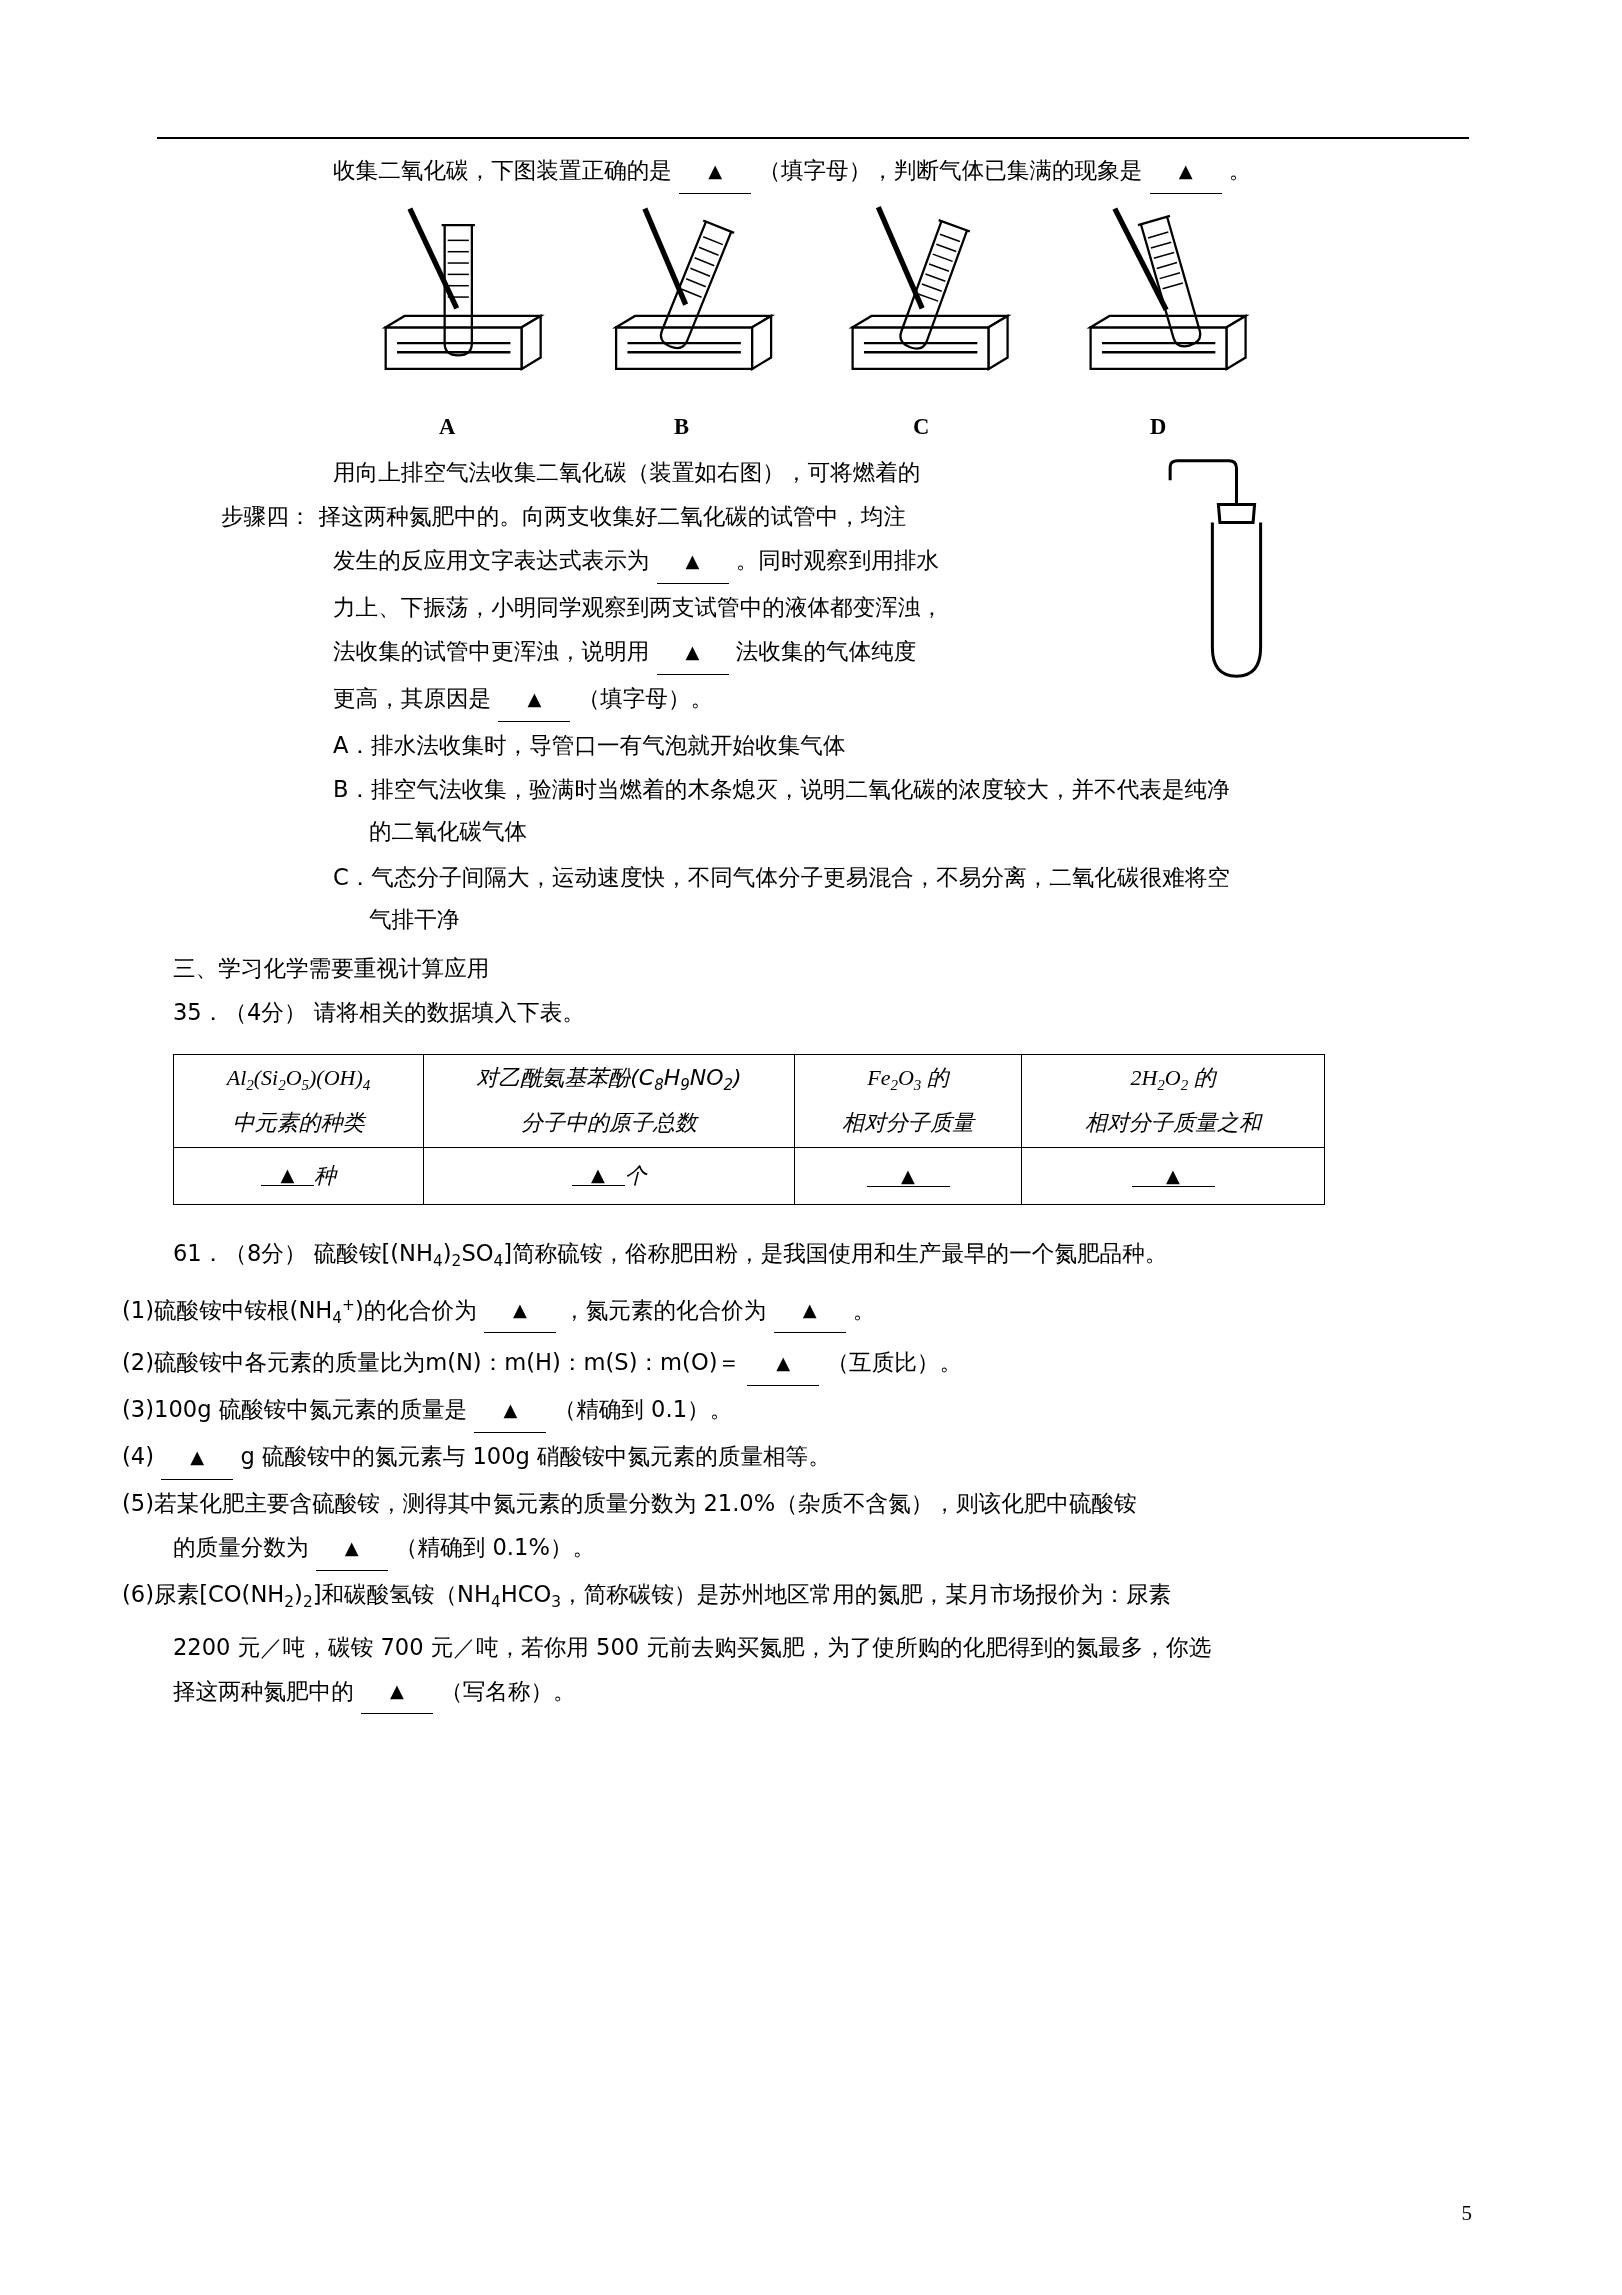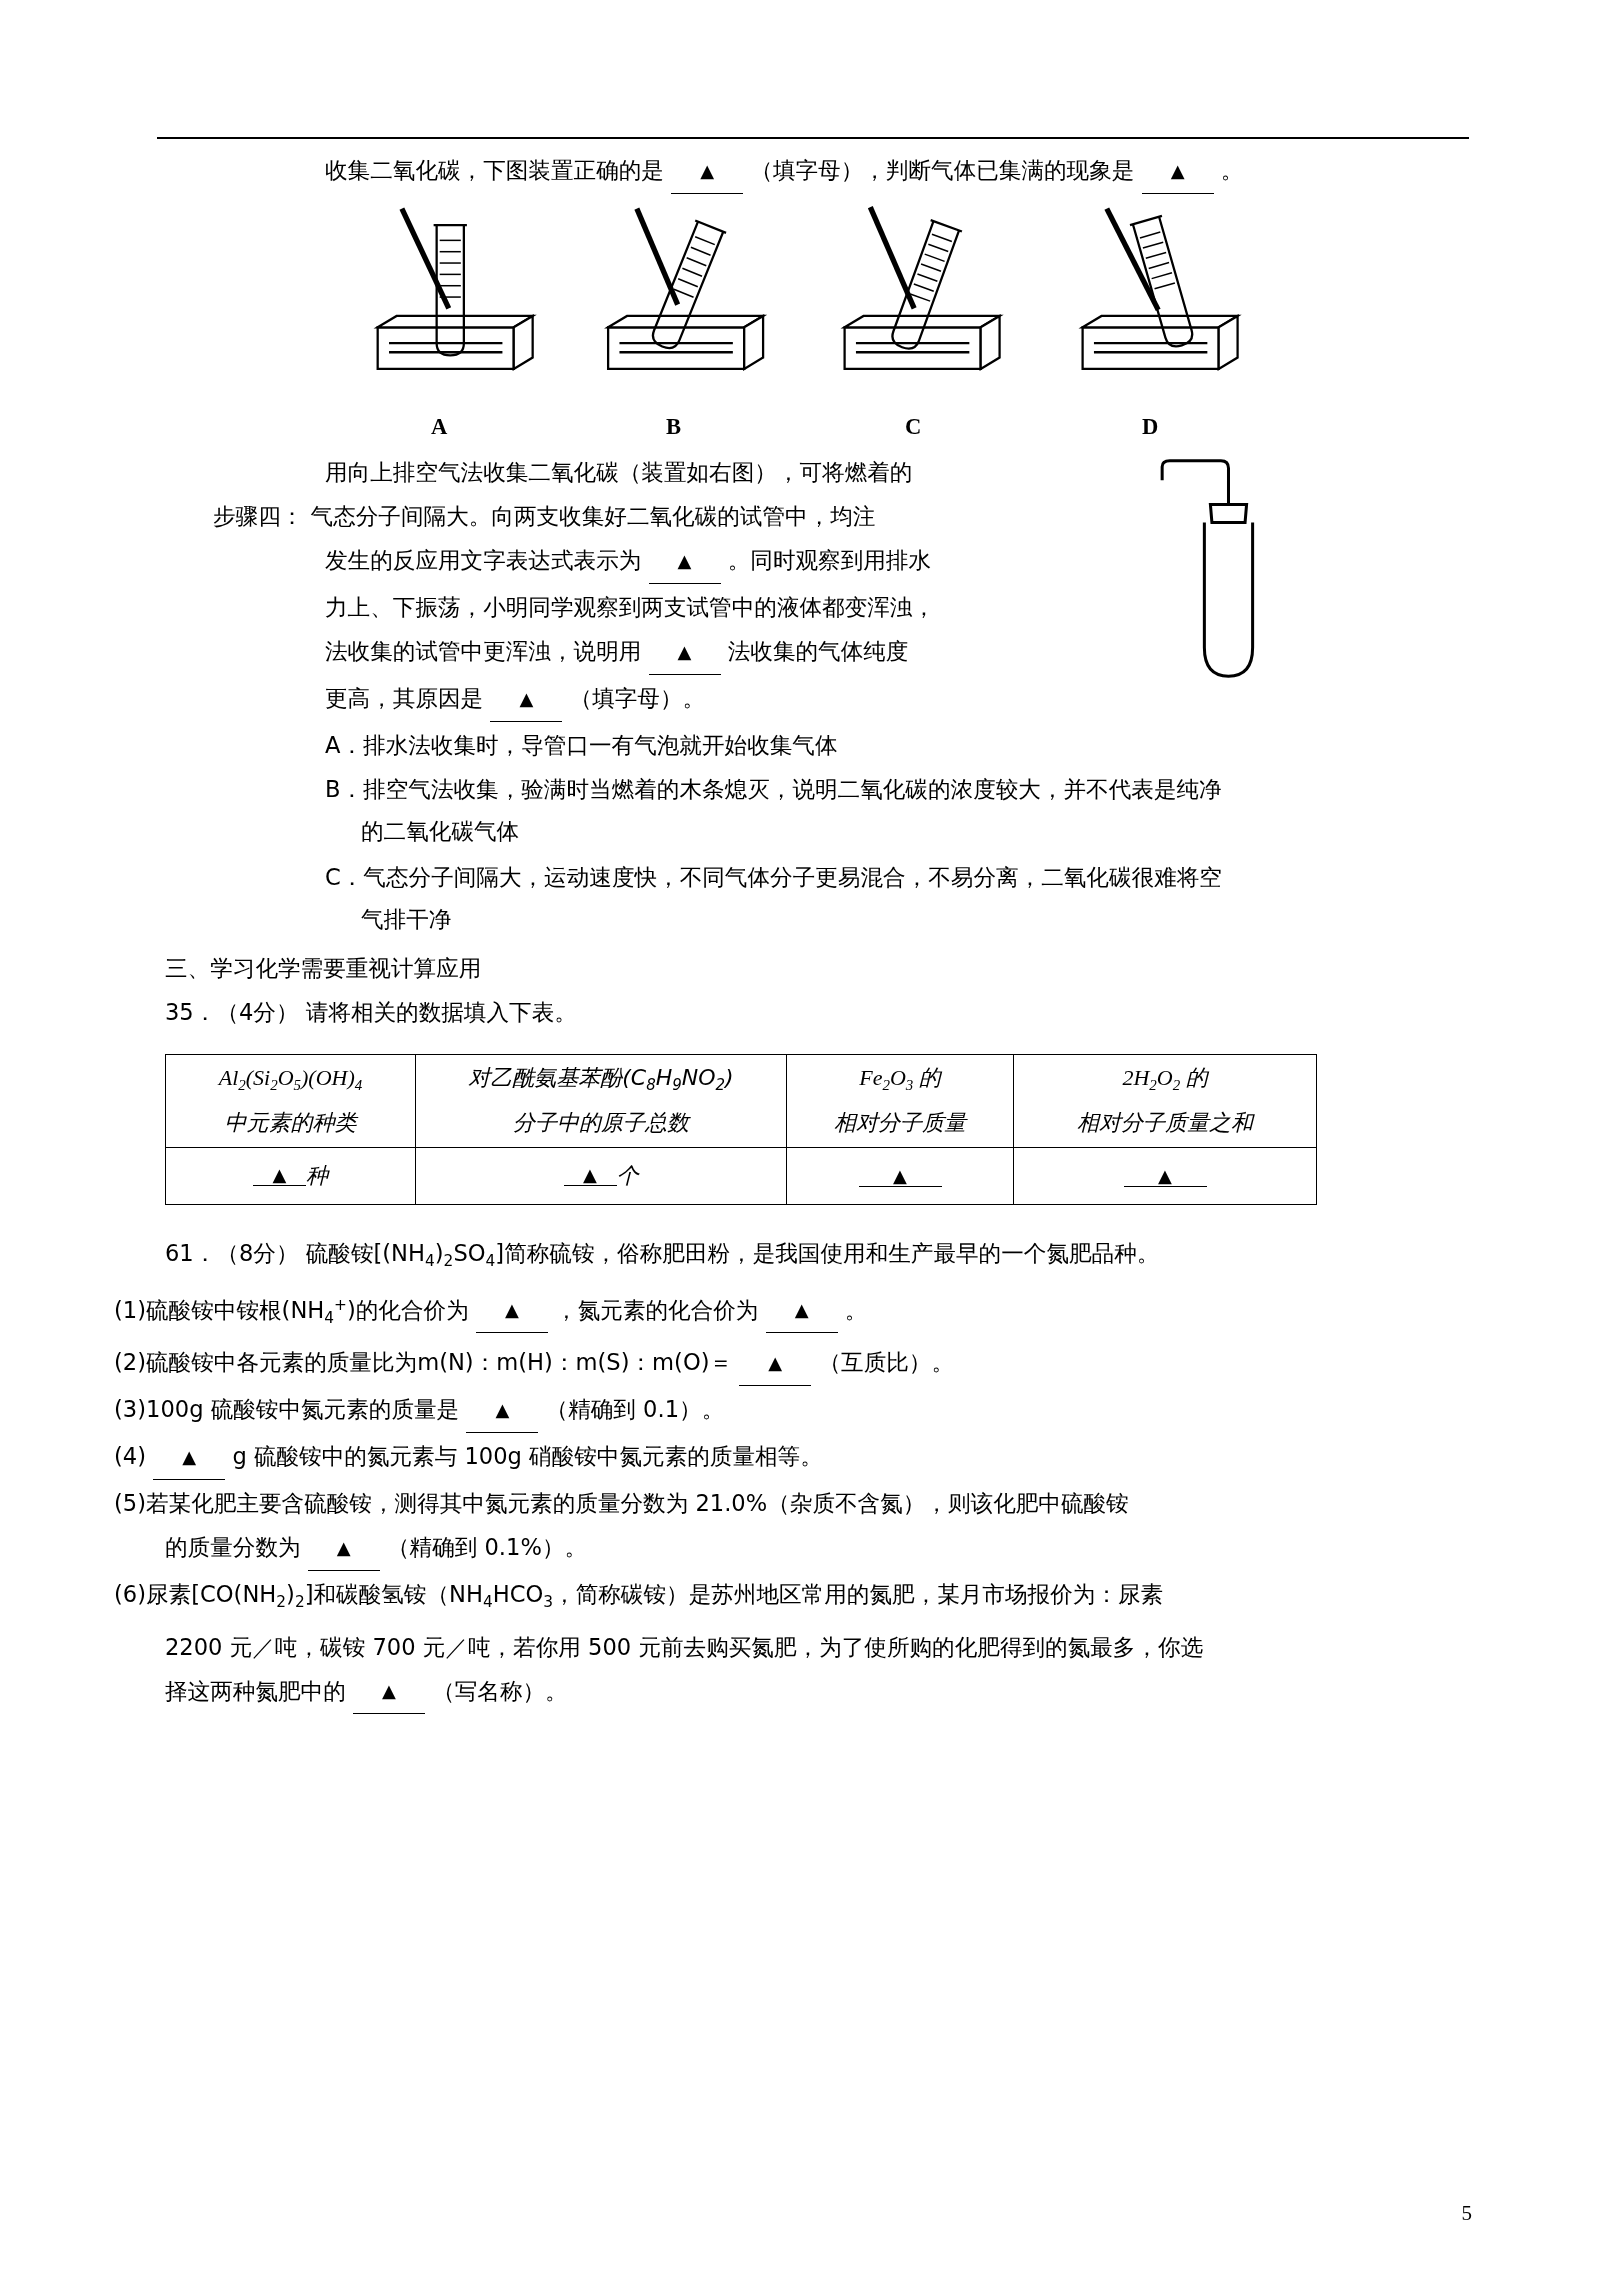--- a/index.html
+++ b/index.html
@@ -21,21 +21,21 @@
   .top-rule {
     position:absolute;
     left:157px;
     top:137px;
     width:1312px;
     height:2.3px;
     background:#000;
   }
   .content {
     position:absolute;
-    left:0;
+    left:8px;
     top:148px;
     width:1523px;
   }
   .cn { font-family:"DejaVu Sans", sans-serif; }
   .line {
     font-size:22.6px;
     line-height:44px;
     white-space:nowrap;
   }
   .blank {
@@ -238,21 +238,21 @@
       <span style="left:341px;">B</span>
       <span style="left:580px;">C</span>
       <span style="left:817px;">D</span>
     </div>
 
     <div style="position:relative;">
       <div class="line cn ml-body">用向上排空气法收集二氧化碳（装置如右图），可将燃着的</div>
 
       <div class="line cn" style="margin-left:213px;">
         <span>步骤四：</span>
-        <span>气态分子间隔大。向两支收集好二氧化碳的试管中，均注</span>
+        <span>择这两种氮肥中的。向两支收集好二氧化碳的试管中，均注</span>
       </div>
       <div class="line cn ml-body">
         <span>发生的反应用文字表达式表示为</span>
         <span class="blank tri">▲</span>
         <span>。同时观察到用排水</span>
       </div>
       <div class="line cn ml-body">力上、下振荡，小明同学观察到两支试管中的液体都变浑浊，</div>
       <div class="line cn ml-body">
         <span>法收集的试管中更浑浊，说明用</span>
         <span class="blank tri">▲</span>

